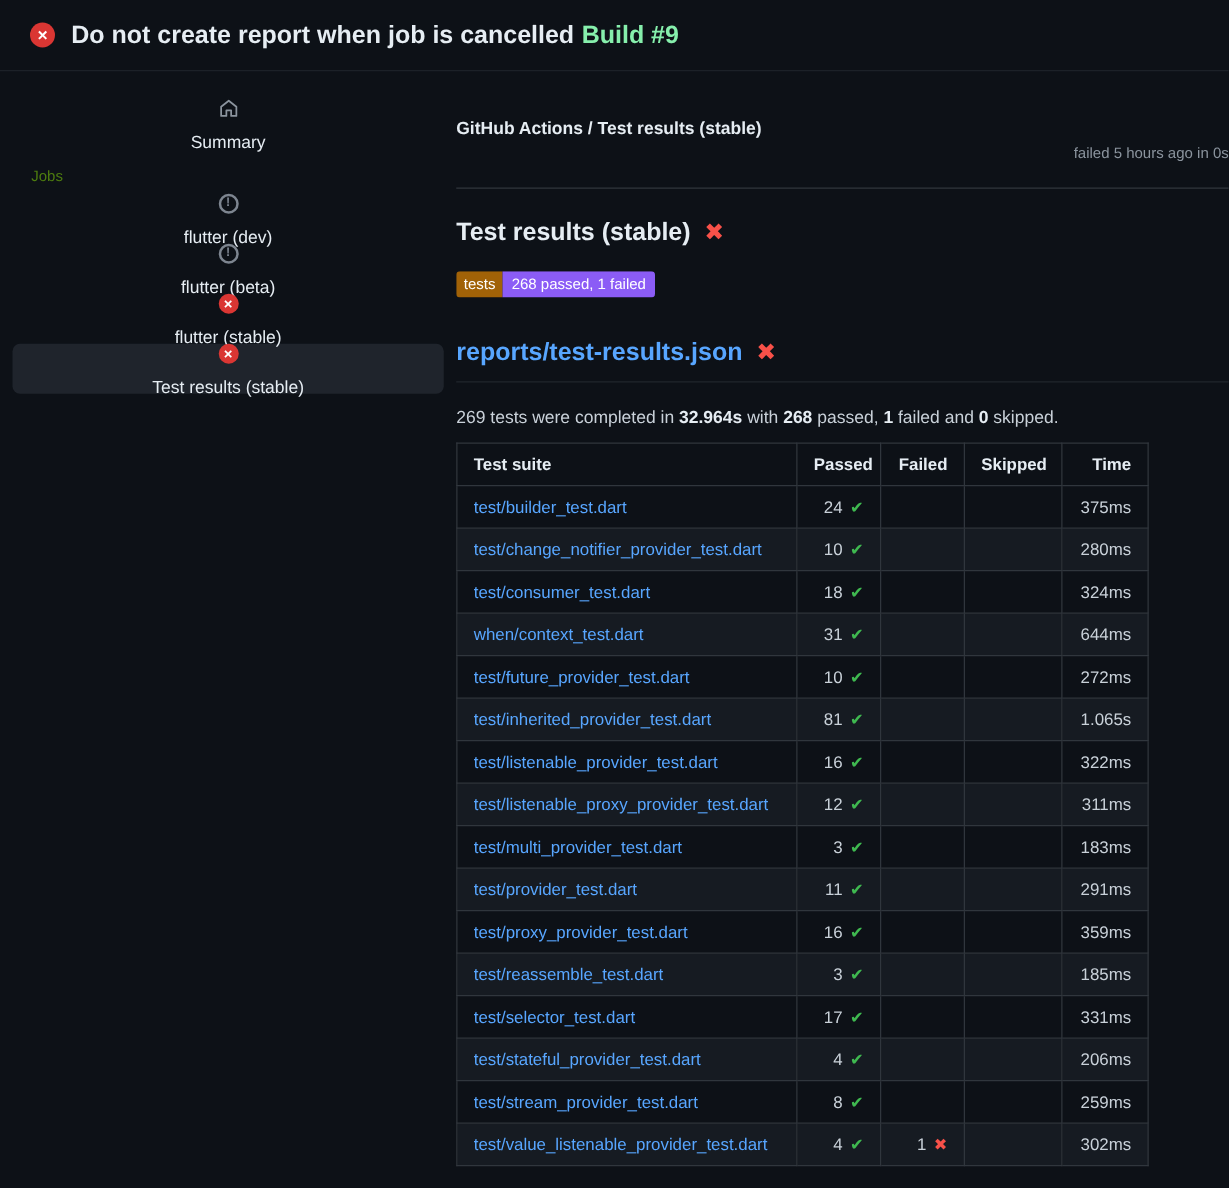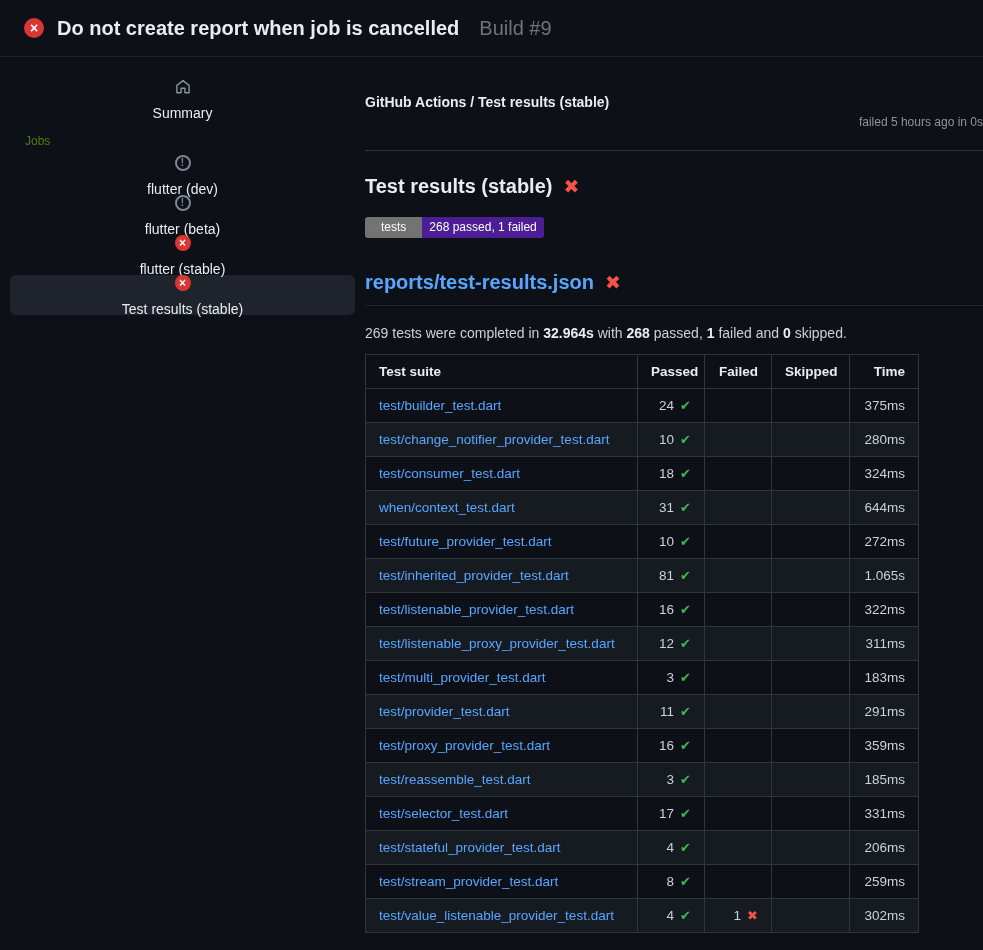--- a/index.html
+++ b/index.html
@@ -13,21 +13,21 @@
   }
   a { text-decoration:none; }
 
   
   .top-header {
     display:flex; align-items:center;
     height:57px; padding:0 24px;
     border-bottom:1px solid #1c2128;
   }
   .top-header h1 { font-size:20px; font-weight:700; color:#e6edf3; margin-left:13px; white-space:nowrap; }
-  .build-no { color:#737373; font-weight:400; margin-left:20px; }
+  .build-no { color:#86efac; font-weight:700; margin-left:6px; }
 
   
   .status-circle {
     display:inline-flex; align-items:center; justify-content:center;
     border-radius:50%; flex-shrink:0; line-height:1;
   }
   .status-circle.failed { background:#da3633; color:#fff; font-weight:700; }
   .status-circle.neutral { border:2px solid #7d8590; color:#7d8590; font-weight:700; background:transparent; }
   .size-20 { width:20px; height:20px; font-size:14px; }
   .size-16 { width:16px; height:16px; font-size:12px; }
@@ -54,22 +54,22 @@
   .run-meta { color:#8b949e; font-size:12px; margin-top:5px;text-align:right; }
   .run-divider { border-bottom:1px solid #30363d; margin-top:21px; }
 
   .section-title {
     font-size:20px; font-weight:700; color:#e6edf3;
     margin-top:24px; display:flex; align-items:center; gap:11px;
   }
   .heading-x { color:#f85149; font-size:19px; font-weight:700; line-height:1; }
 
   .badge { display:inline-flex; margin-top:19px; font-size:12px; border-radius:3px; overflow:hidden; white-space:nowrap; }
-  .badge-label { background:#737373; color:#fff; padding:3px 16px 4px; }
-  .badge-value { background:#4c1d95; color:#fff; padding:3px 7px 4px; }
+  .badge-label { background:#a16207; color:#fff; padding:3px 6px 4px; }
+  .badge-value { background:#8b5cf6; color:#fff; padding:3px 7px 4px; }
 
   .report-title {
     margin-top:33px; padding-bottom:11px; border-bottom:1px solid #21262d;
     display:flex; align-items:center; gap:11px;
   }
   .report-title a { color:#58a6ff; font-size:20px; font-weight:700; }
 
   .summary-line { margin-top:19px; color:#c9d1d9; font-size:14px; }
   .summary-line b { color:#e6edf3; }
 

